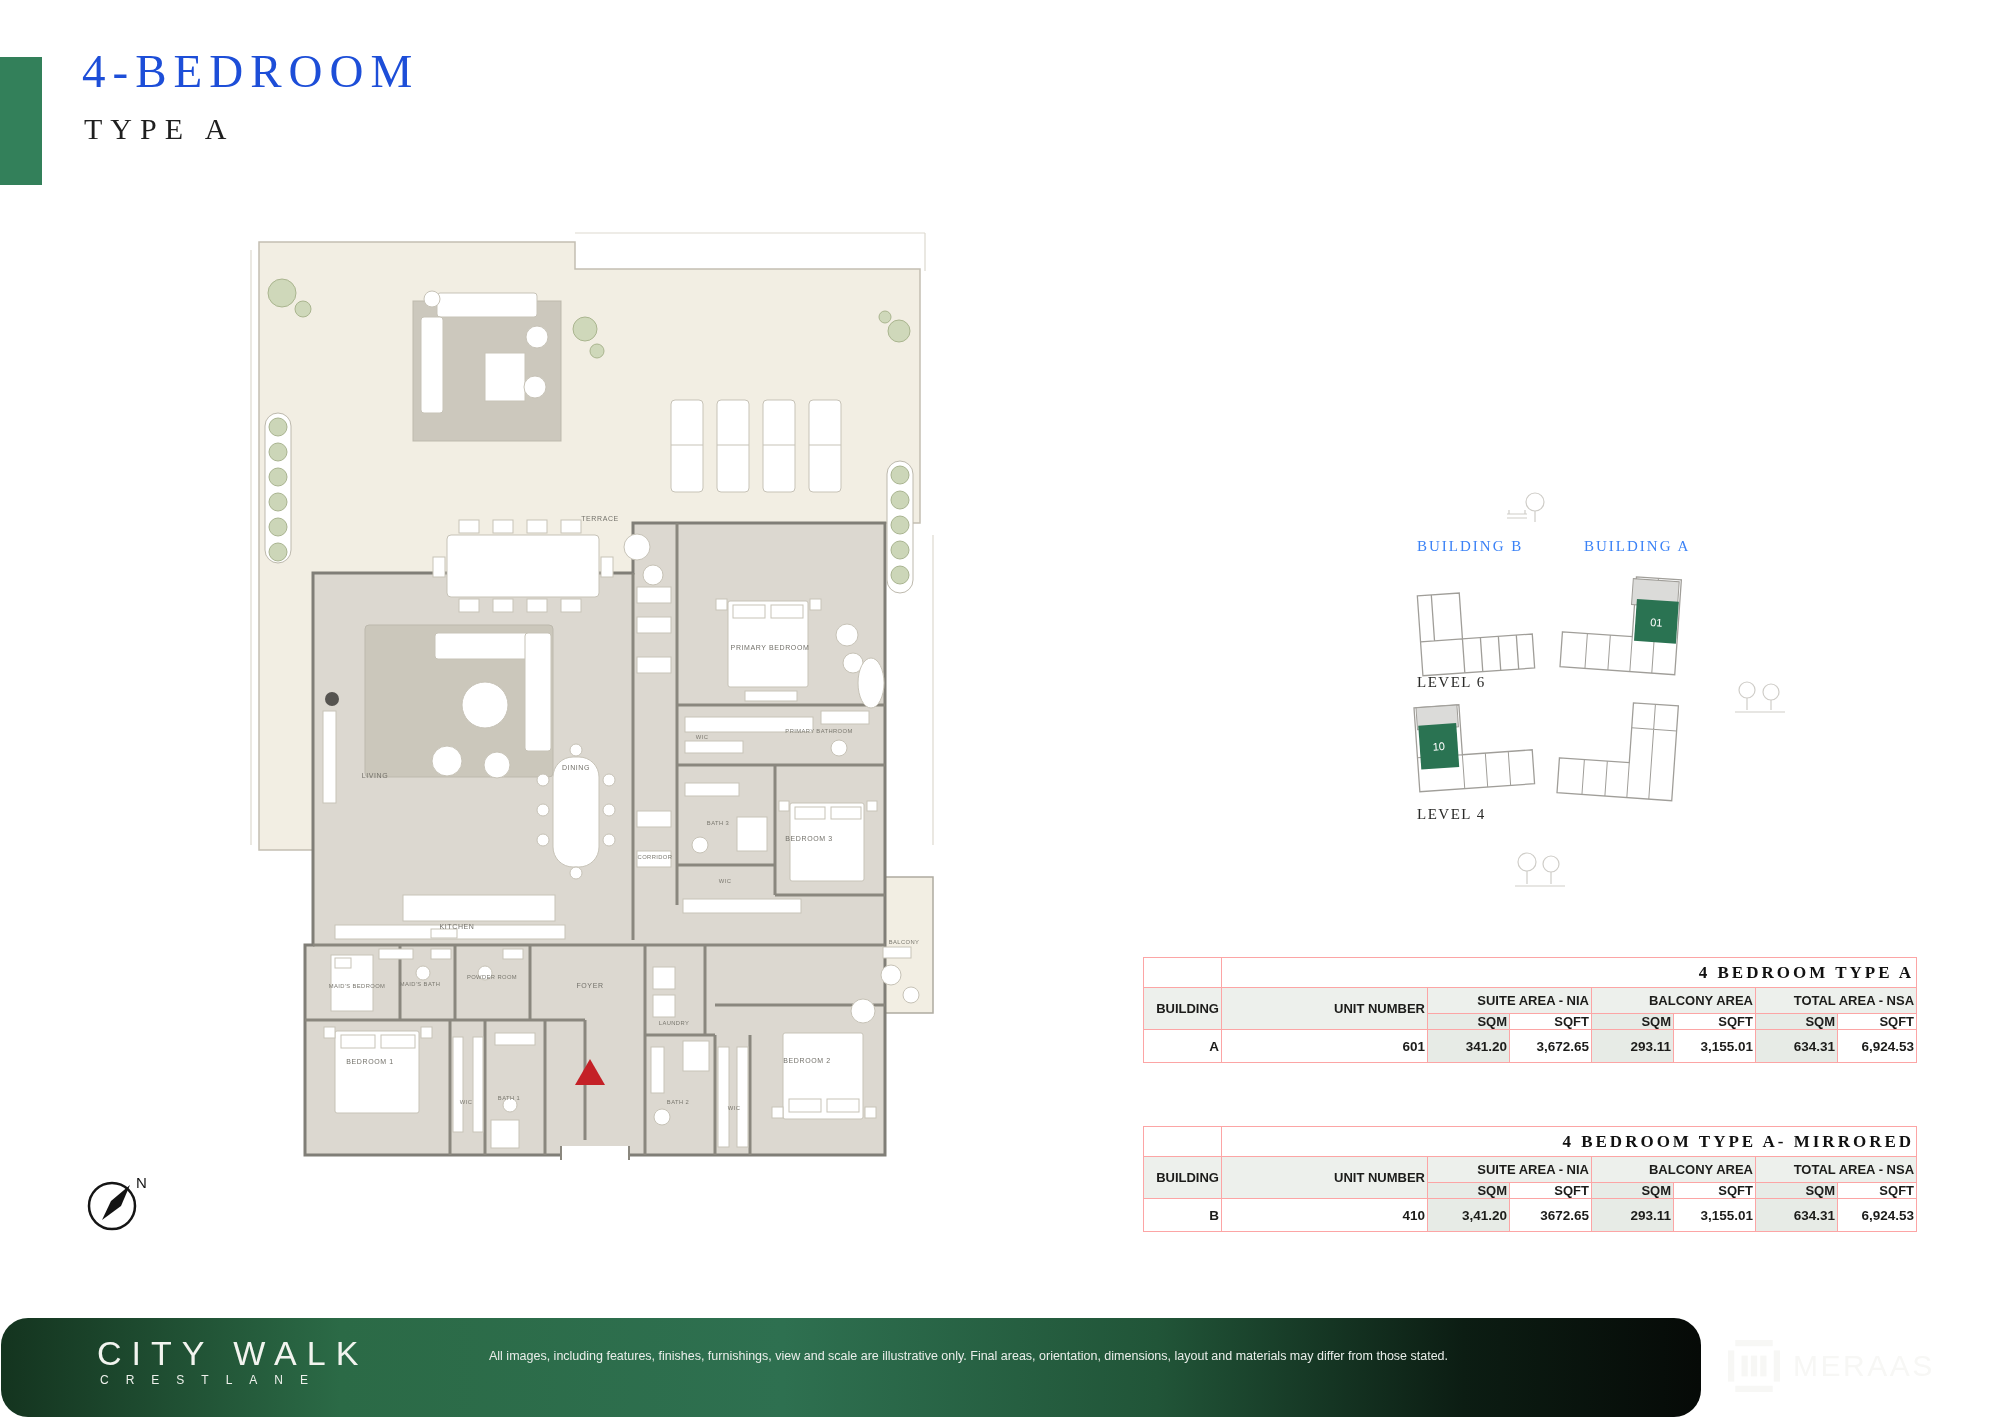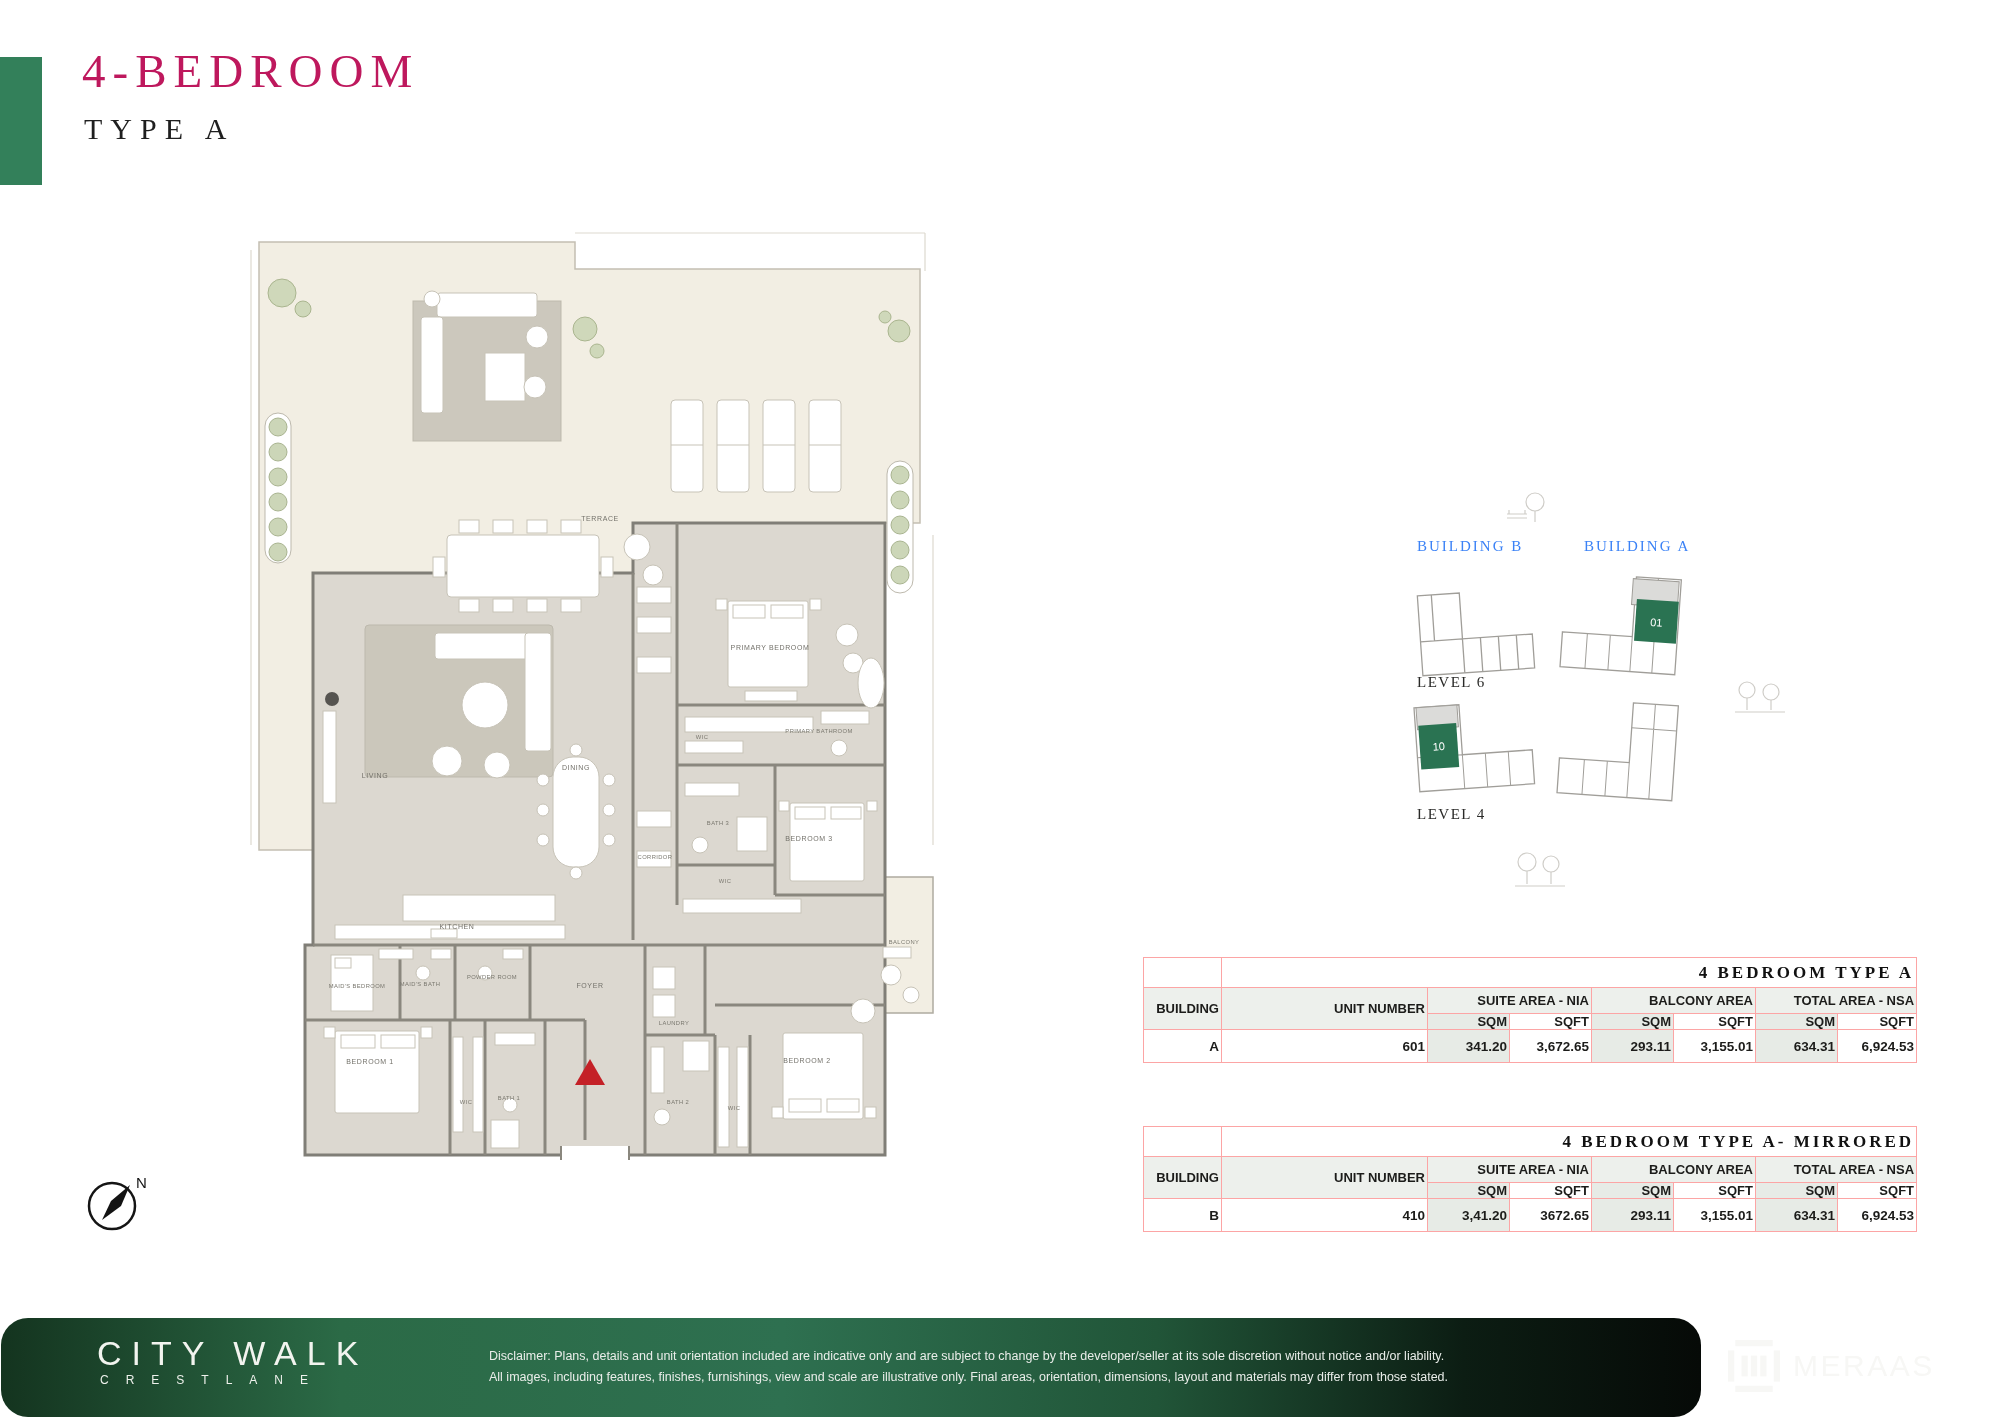--- a/index.html
+++ b/index.html
@@ -1,21 +1,21 @@
 <!DOCTYPE html>
 <html><head>
 <meta charset="utf-8">
 <style>
   html,body{margin:0;padding:0;background:#ffffff;width:2000px;height:1417px;
     font-family:"Liberation Sans",sans-serif;position:relative;overflow:hidden;}
   .abs{position:absolute;}
   
   #accent-bar{left:0;top:57px;width:42px;height:128px;background:#33805a;}
   #page-title{left:82px;top:44px;font-family:"Liberation Serif",serif;font-weight:400;
-    font-size:47px;letter-spacing:7px;color:#be185d;}
+    font-size:47px;letter-spacing:7px;color:#1d4ed8;}
   #page-subtitle{left:84px;top:112px;font-family:"Liberation Serif",serif;font-weight:400;
     font-size:30px;letter-spacing:8px;color:#1f1f1f;}
   
   #floorplan-wrap{left:185px;top:205px;width:760px;height:955px;}
   .rl{font-family:"Liberation Sans",sans-serif;font-size:7px;fill:#73716a;letter-spacing:.6px;}
   .rls{font-family:"Liberation Sans",sans-serif;font-size:5.8px;fill:#7a786f;letter-spacing:.4px;}
   
   #compass{left:78px;top:1166px;width:78px;height:78px;}
   
   #siteplan-wrap{left:1395px;top:480px;width:430px;height:440px;}
@@ -419,21 +419,20 @@
   </tr>
 </tbody>
   </table>
 
 <div class="abs" id="footer">
   <div id="brand">
     <div id="brand-line1">CITY WALK</div>
     <div id="brand-line2">CRESTLANE</div>
   </div>
   <div id="disclaimer">
-    <div>Disclaimer: Plans, details and unit orientation included are indicative only and are subject to change by the developer/seller at its sole discretion without notice and/or liability.</div>
     <div>All images, including features, finishes, furnishings, view and scale are illustrative only. Final areas, orientation, dimensions, layout and materials may differ from those stated.</div>
   </div>
   <div id="meraas">
     <svg width="52" height="52" viewBox="0 0 50 50">
       <g fill="#f7f7f5">
         <rect x="7" y="0" width="36" height="6"></rect>
         <rect x="7" y="44" width="36" height="6"></rect>
         <rect x="0" y="10" width="6" height="30"></rect>
         <rect x="44" y="10" width="6" height="30"></rect>
         <rect x="13" y="15" width="6" height="20"></rect>

